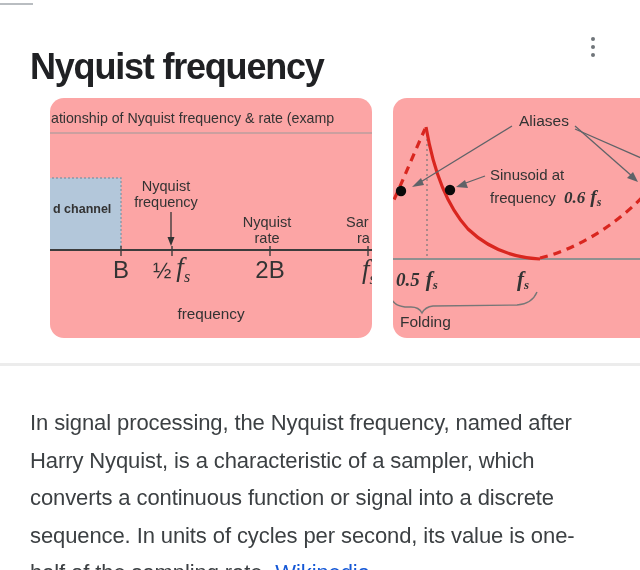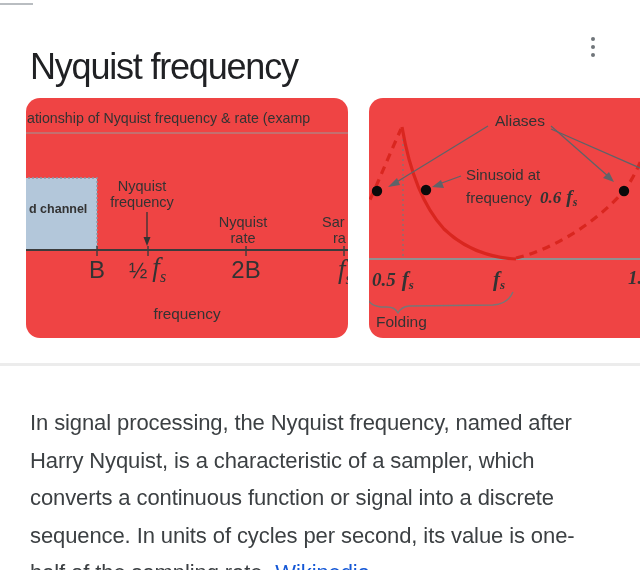--- a/index.html
+++ b/index.html
@@ -4,26 +4,26 @@
 <style>
   html,body{margin:0;padding:0;}
   body{
     width:640px;height:570px;position:relative;overflow:hidden;
     background:#ffffff;font-family:"Liberation Sans",sans-serif;
     -webkit-font-smoothing:antialiased;
   }
   .top-hairline{position:absolute;left:0;top:3px;width:33px;height:2px;background:#b9bdc1;}
   .kp-title{
     position:absolute;left:30px;top:22px;font-size:36px;letter-spacing:-1.2px;
-    font-weight:400;color:#202124;white-space:nowrap;
+    font-weight:700;color:#202124;white-space:nowrap;
   }
   .kebab{position:absolute;left:585px;top:33px;width:16px;height:30px;cursor:pointer;}
   .kebab .dot{width:4.5px;height:4.5px;border-radius:50%;background:#70757a;margin:3.5px auto;}
   .card{
-    position:absolute;top:98px;height:240px;overflow:hidden;background:#ef4444;
+    position:absolute;top:98px;height:240px;overflow:hidden;background:#fca5a5;margin-left:24px;
   }
   .card.left{left:26px;width:322px;border-radius:14px;}
   .card.right{left:369px;width:287px;border-radius:14px 0 0 14px;}
   .divider{position:absolute;left:0;top:363px;width:640px;height:3px;background:#ececec;}
   .desc{
     position:absolute;left:30px;top:382px;width:606px;
     font-size:22px;line-height:37.5px;letter-spacing:-0.1px;color:#3c4043;
   }
   .desc .body-text{white-space:pre-line;}
   .desc a{color:#1558d6;text-decoration:none;margin-left:7px;cursor:pointer;}

